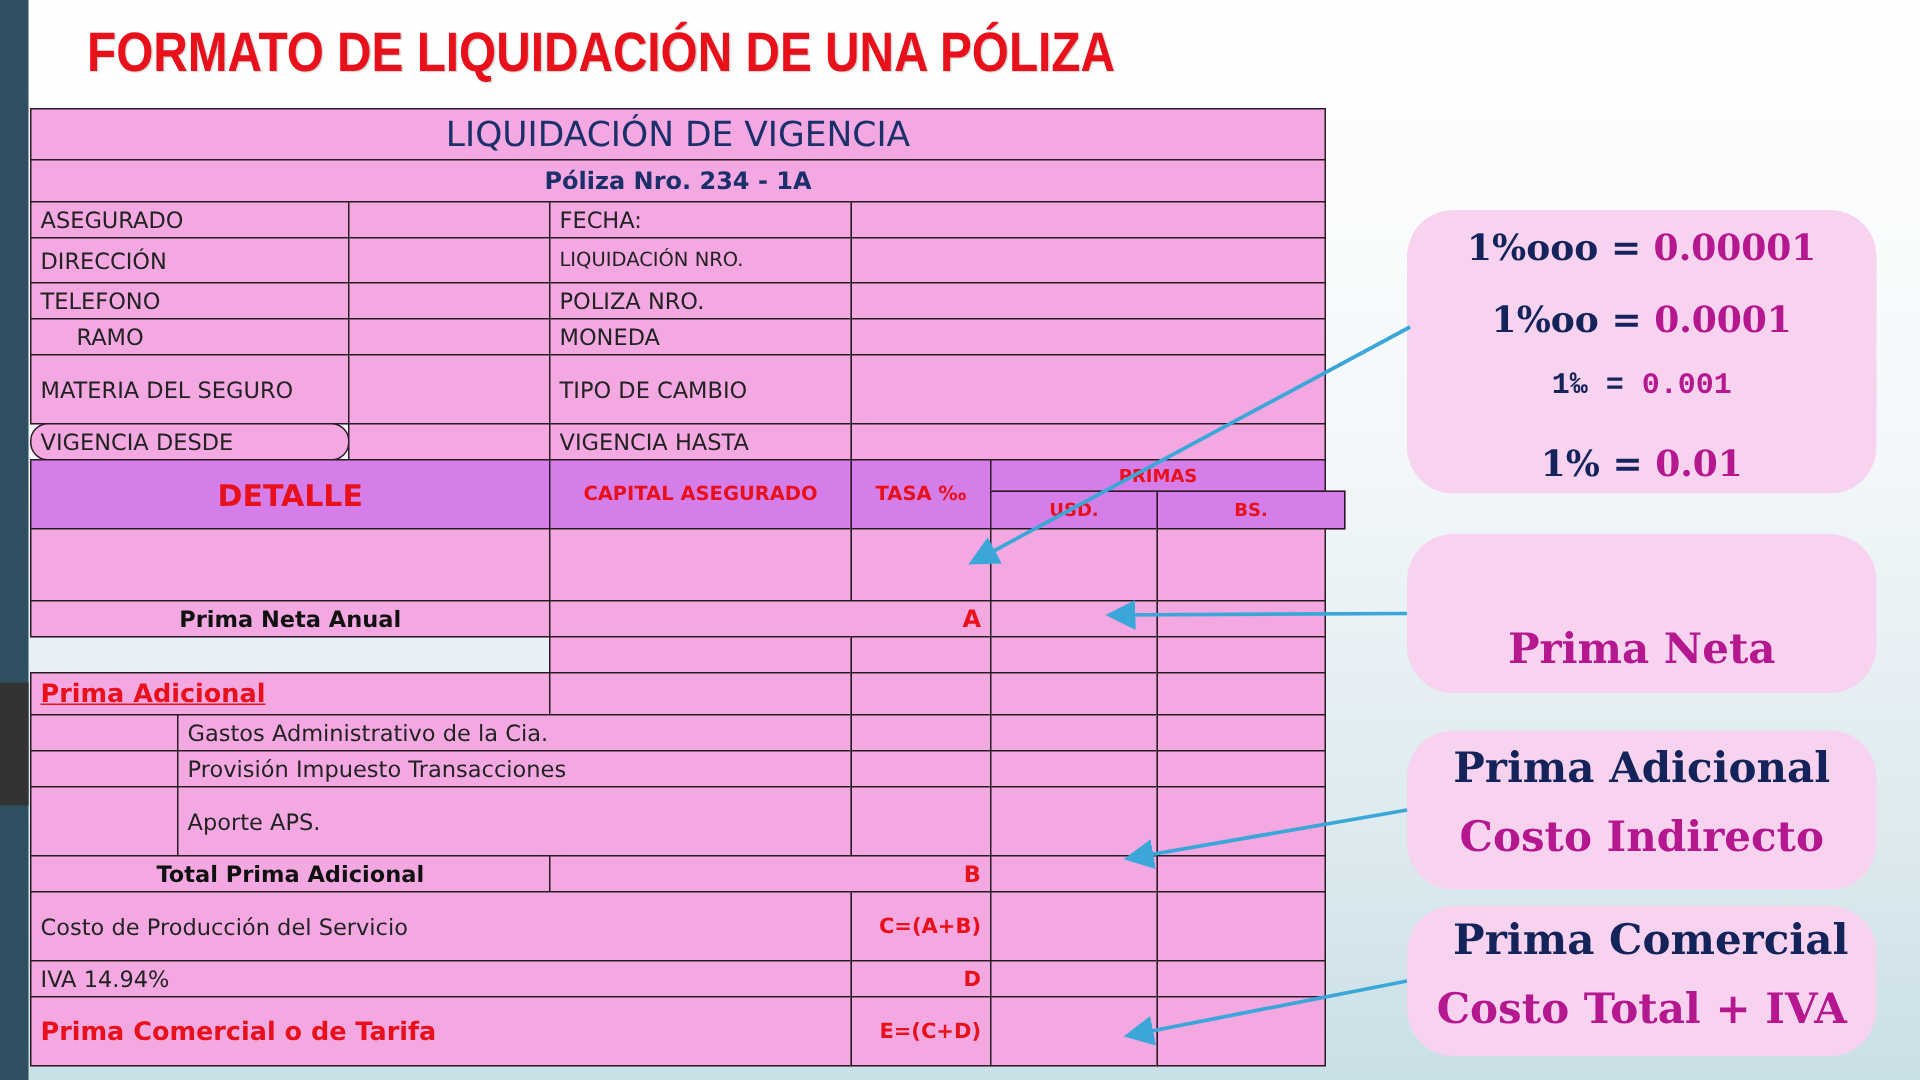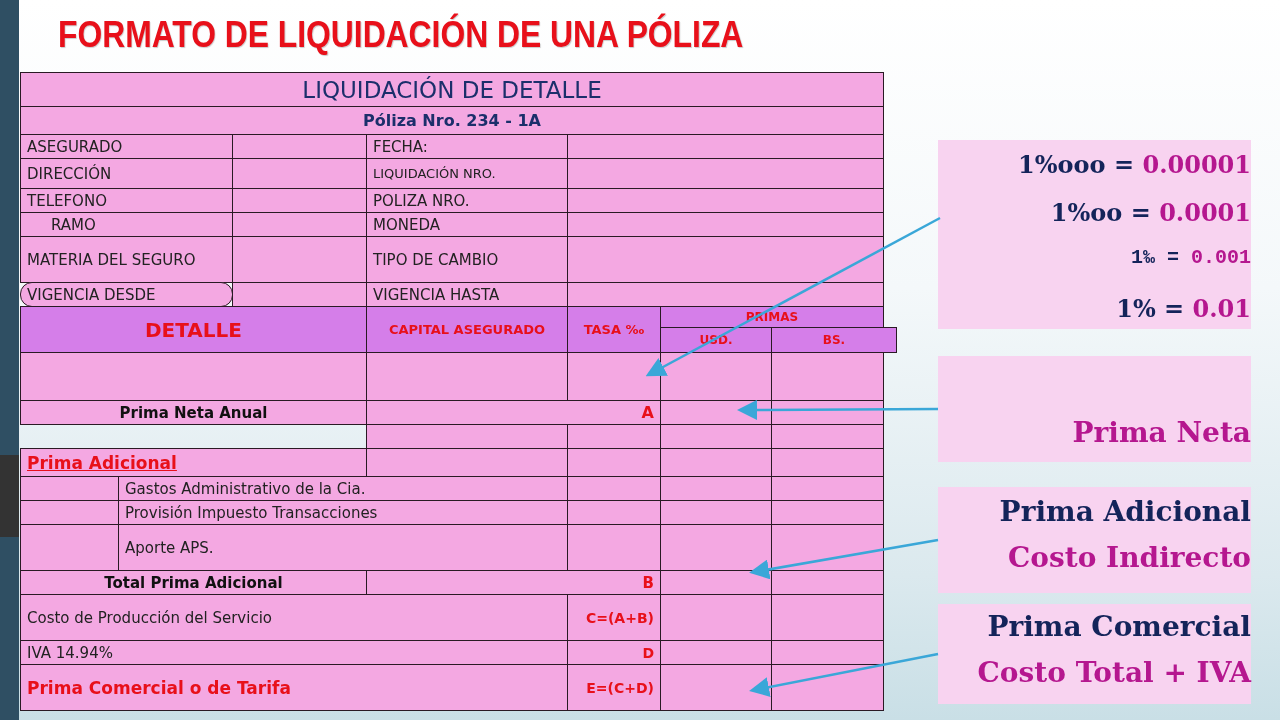--- a/index.html
+++ b/index.html
@@ -15,37 +15,37 @@
           font-family:"DejaVu Sans", sans-serif; color:#222; font-size:15px; display:flex; align-items:center;
           padding-left:6px; white-space:nowrap; overflow:hidden; }
   .hdr { background:#d57ee9; }
   .center { justify-content:center; padding-left:0; }
   .right { justify-content:flex-end; padding-right:6px; }
   .red { color:#e8101a; font-weight:bold; }
   .bold { font-weight:bold; color:#111; }
   .navy { color:#1b2f6b; }
   .small { font-size:13px; }
   .u { text-decoration:underline; }
-  .callout { position:absolute; background:#f8d3f0; box-sizing:border-box; text-align:right;
-             font-family:"DejaVu Serif", serif; font-weight:bold; }
+  .callout { position:absolute; background:#f8d3f0; box-sizing:border-box; text-align:center;
+             font-family:"DejaVu Serif", serif; font-weight:bold;border-radius:31px; }
   .cv-dark { color:#14245a; }
   .cv-mag { color:#b5178f; }
   svg.arrows { position:absolute; left:0; top:0; pointer-events:none; }
 </style>
 </head>
 <body>
 
 <div class="left-bar"></div>
 <div class="left-bar-dark"></div>
 
 <div class="slide-title">FORMATO DE LIQUIDACIÓN DE UNA PÓLIZA</div>
 
 <div>
 
-  <div class="cell center navy" style="left:20px;top:72px;width:864px;height:35px;font-size:23px;">LIQUIDACIÓN DE DETALLE</div>
+  <div class="cell center navy" style="left:20px;top:72px;width:864px;height:35px;font-size:23px;">LIQUIDACIÓN DE VIGENCIA</div>
   <div class="cell center navy bold" style="left:20px;top:106px;width:864px;height:29px;font-size:16px;color:#1b2f6b;">Póliza Nro. 234 - 1A</div>
 
   <div class="cell" style="left:20px;top:134px;width:213px;height:25px;">ASEGURADO</div>
   <div class="cell" style="left:232px;top:134px;width:135px;height:25px;"></div>
   <div class="cell" style="left:366px;top:134px;width:202px;height:25px;">FECHA:</div>
   <div class="cell" style="left:567px;top:134px;width:317px;height:25px;"></div>
 
   <div class="cell" style="left:20px;top:158px;width:213px;height:31px;">DIRECCIÓN</div>
   <div class="cell" style="left:232px;top:158px;width:135px;height:31px;"></div>
   <div class="cell small" style="left:366px;top:158px;width:202px;height:31px;">LIQUIDACIÓN NRO.</div>

